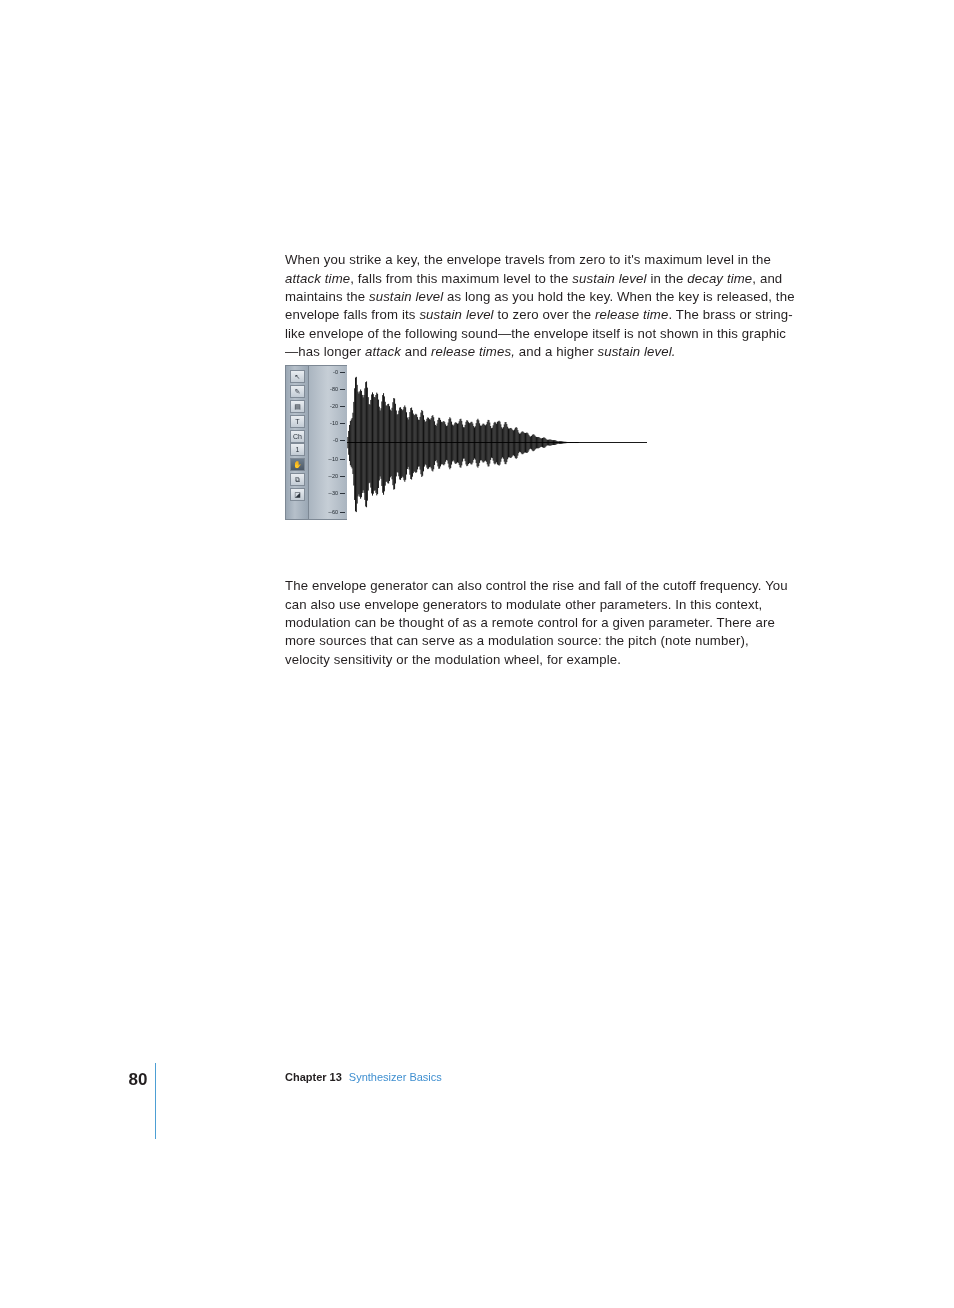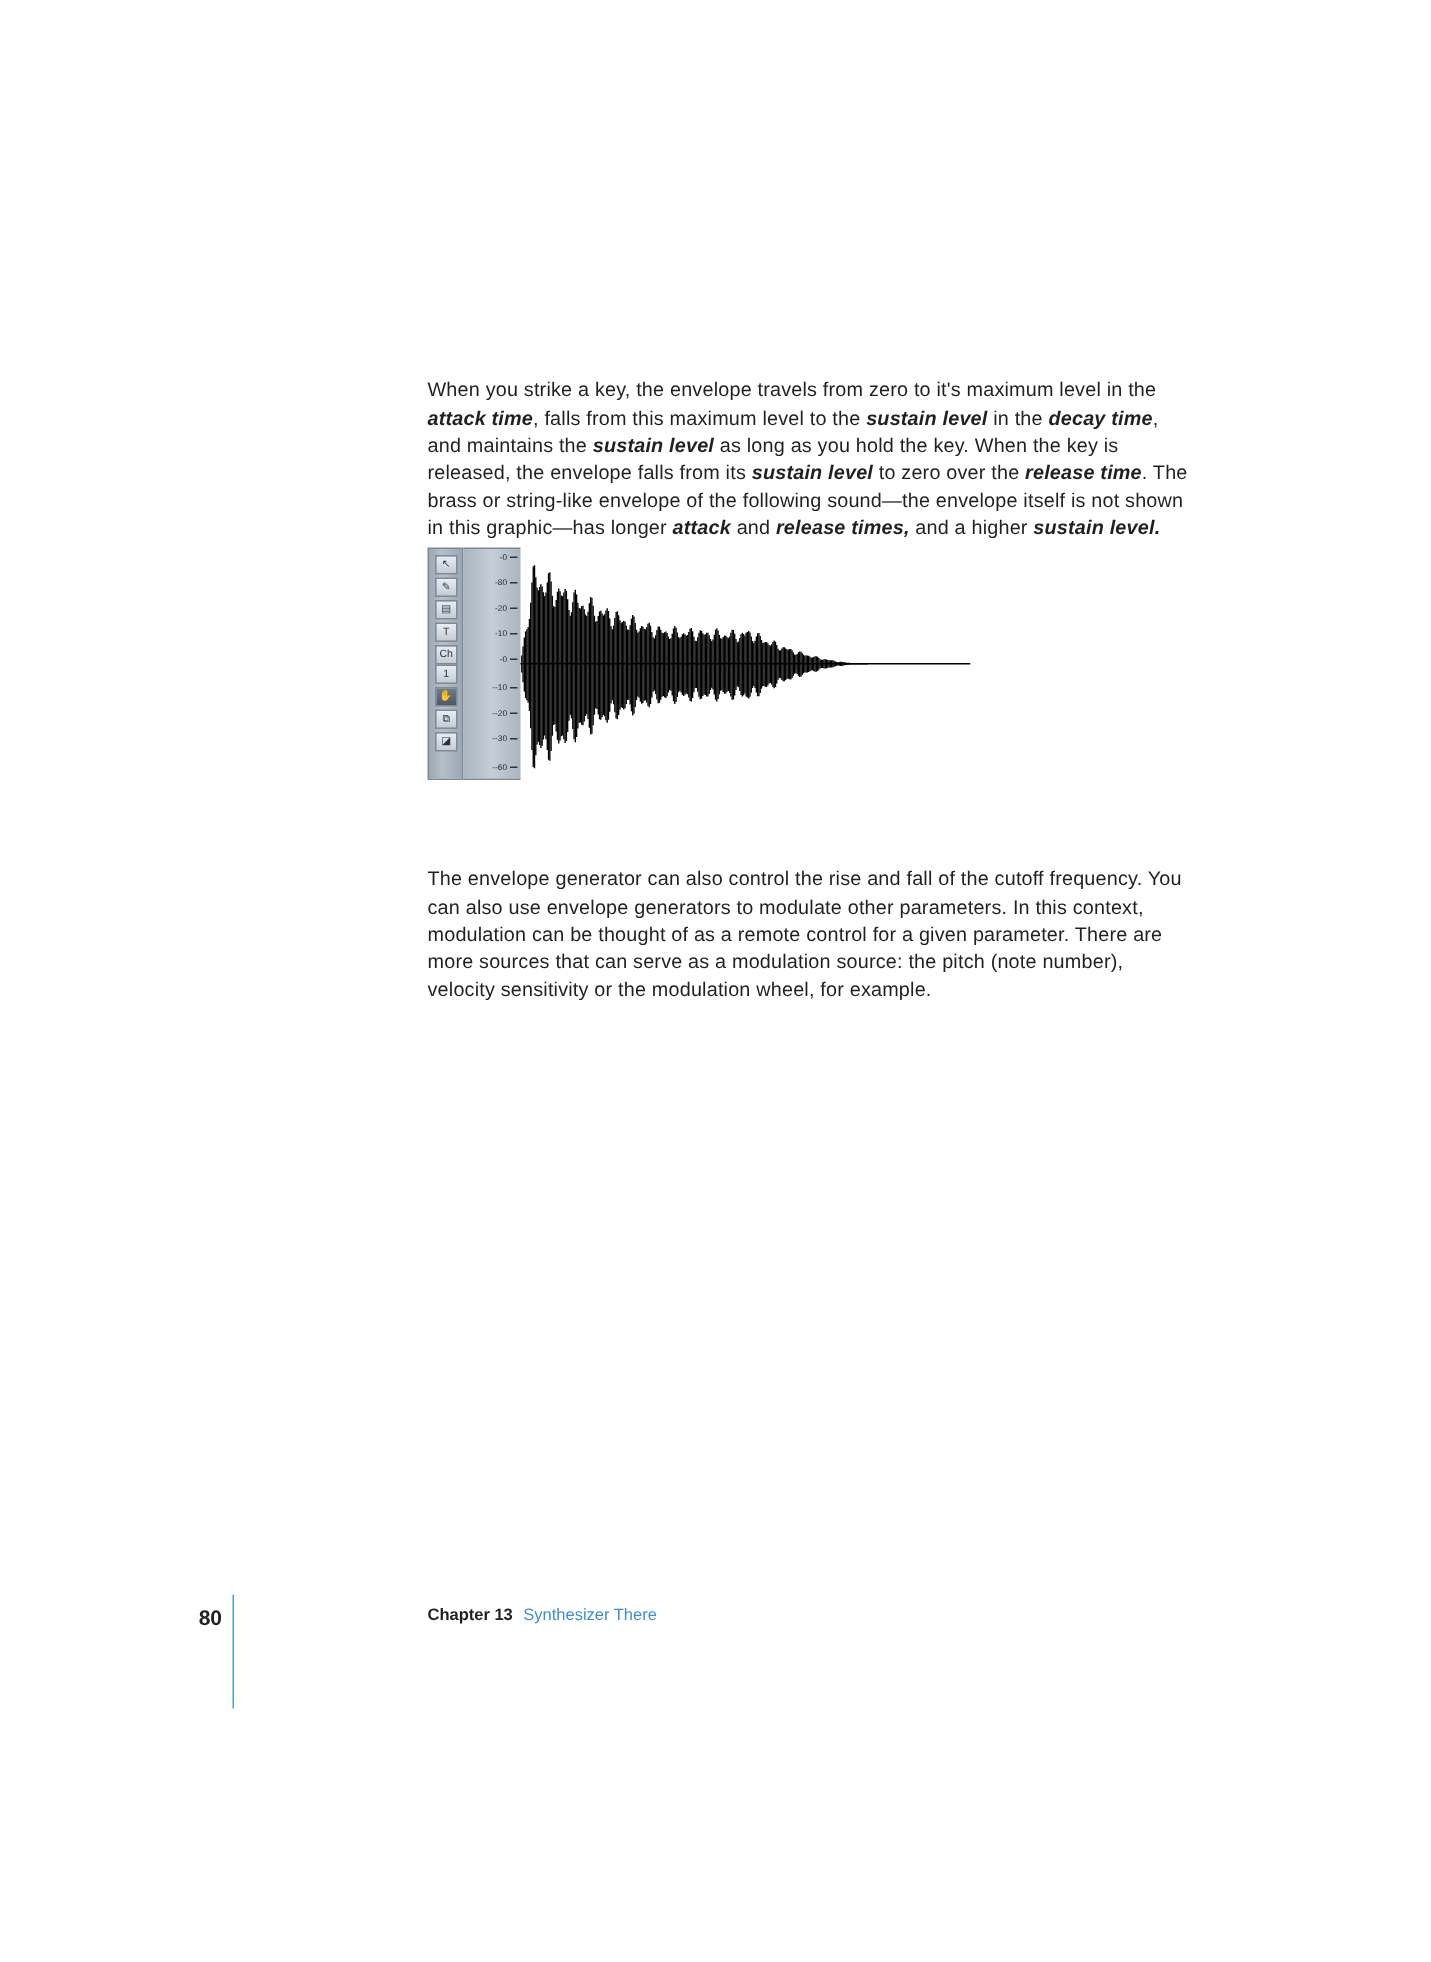--- a/index.html
+++ b/index.html
@@ -24,21 +24,21 @@
   
   .para {
     position: absolute;
     left: 285px;
     width: 512px;
     font-size: 13.2px;
     line-height: 18.4px;
     color: #231f20;
     letter-spacing: 0.01em;
   }
-  .para em { font-style: italic; font-weight: bold; }
+  .para em { font-style: italic; }
 
   #para-1 { top: 238px; }
   #para-2 { top: 564px; }
 
   
   .figure {
     position: absolute;
     left: 285px;
     top: 365px;
     width: 362px;
@@ -126,22 +126,22 @@
     top: 1063px;
     width: 1px;
     height: 76px;
     background: #4d9fd4;
   }
   .page-number {
     position: absolute;
     left: 128px;
     top: 1070px;
     width: 20px;
-    text-align: right;
-    font-size: 14px;
+    text-align: center;
+    font-size: 17px;
     font-weight: bold;
     color: #231f20;
   }
   .footer-chapter {
     position: absolute;
     left: 285px;
     top: 1071px;
     font-size: 11px;
     font-weight: bold;
     color: #231f20;
@@ -466,16 +466,16 @@
         <line x1="0" y1="77.5" x2="300" y2="77.5" stroke="#000000" stroke-width="0.9"></line>
       </svg>
     </div>
   </div>
 
   <p class="para" id="para-2"><span>The envelope generator can also control the rise and fall of the cutoff frequency. You can also use envelope generators to modulate other parameters. In this context, modulation can be thought of as a remote control for a given parameter. There are more sources that can serve as a modulation source:  the pitch (note number), velocity sensitivity or the modulation wheel, for example.</span></p>
 
   <div class="footer-rule"></div>
   <div class="page-number">80</div>
   <div class="footer-chapter">
-    <span>Chapter 13</span><span class="chapter-title">Synthesizer There</span>
+    <span>Chapter 13</span><span class="chapter-title">Synthesizer Basics</span>
   </div>
 
 </div>
 
 </body></html>

